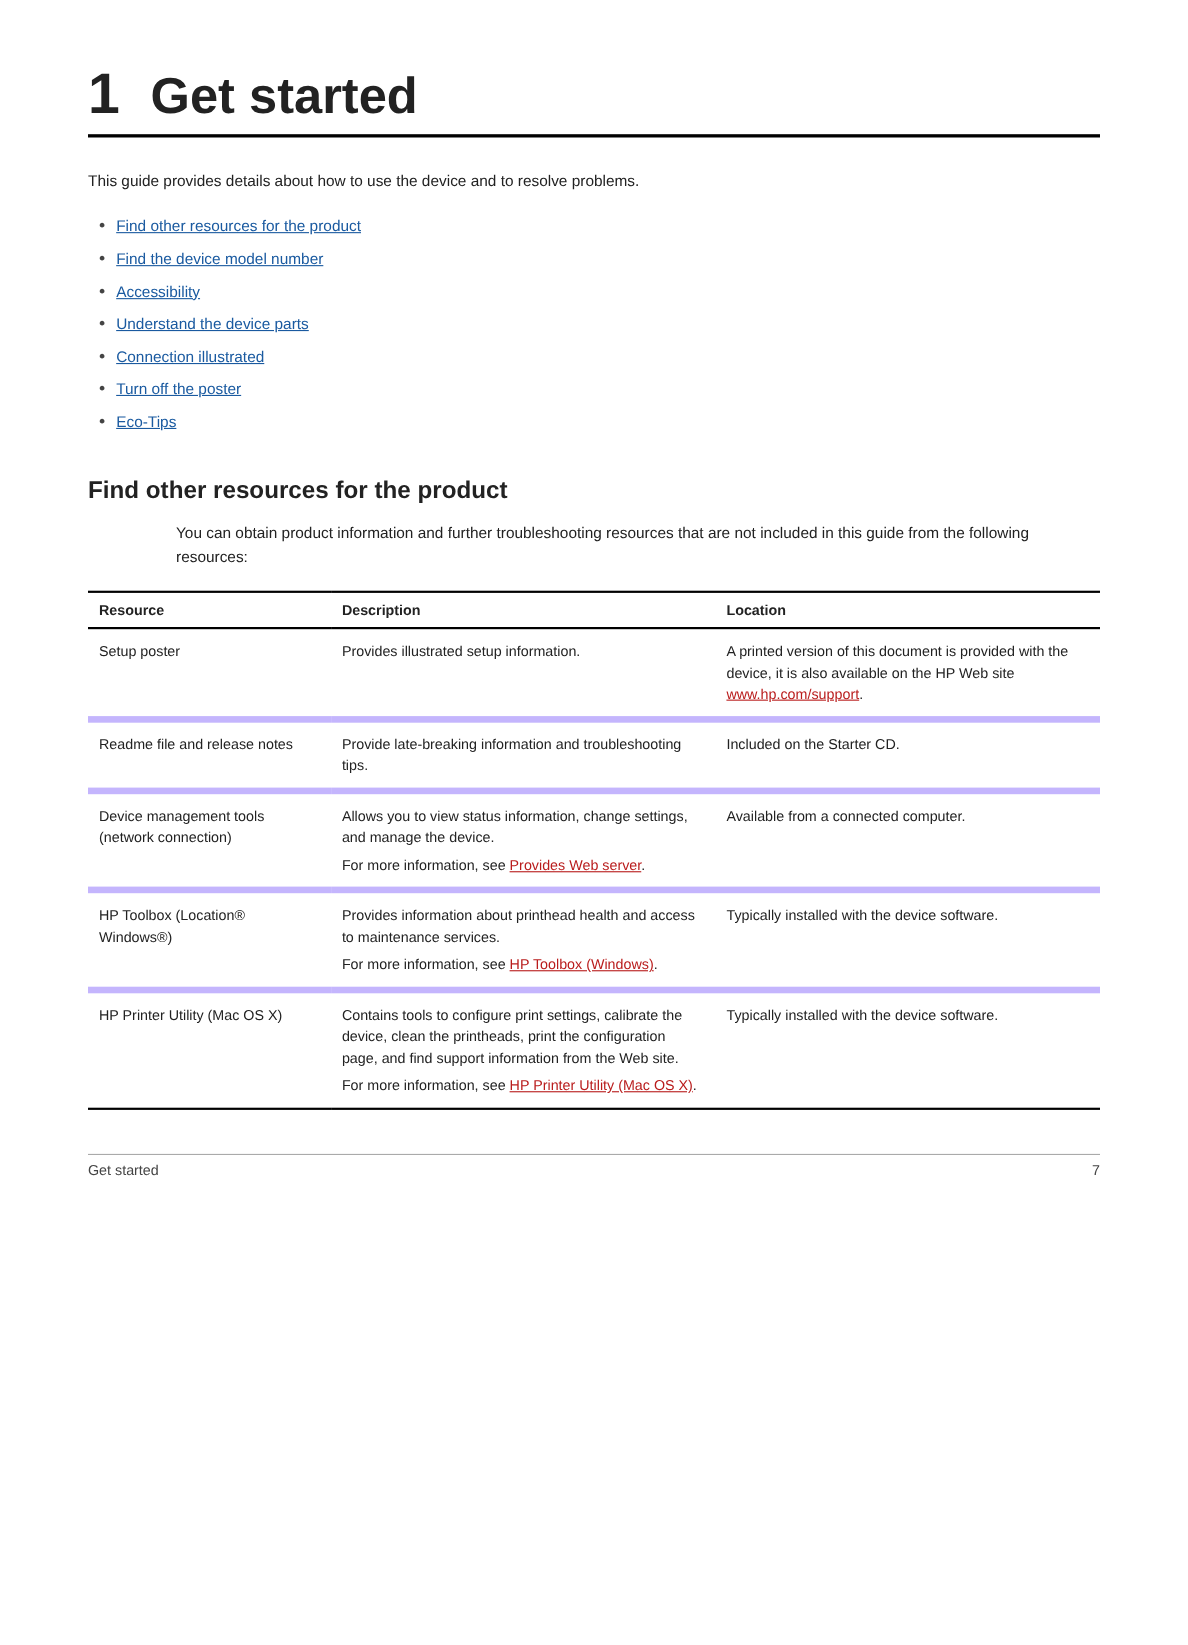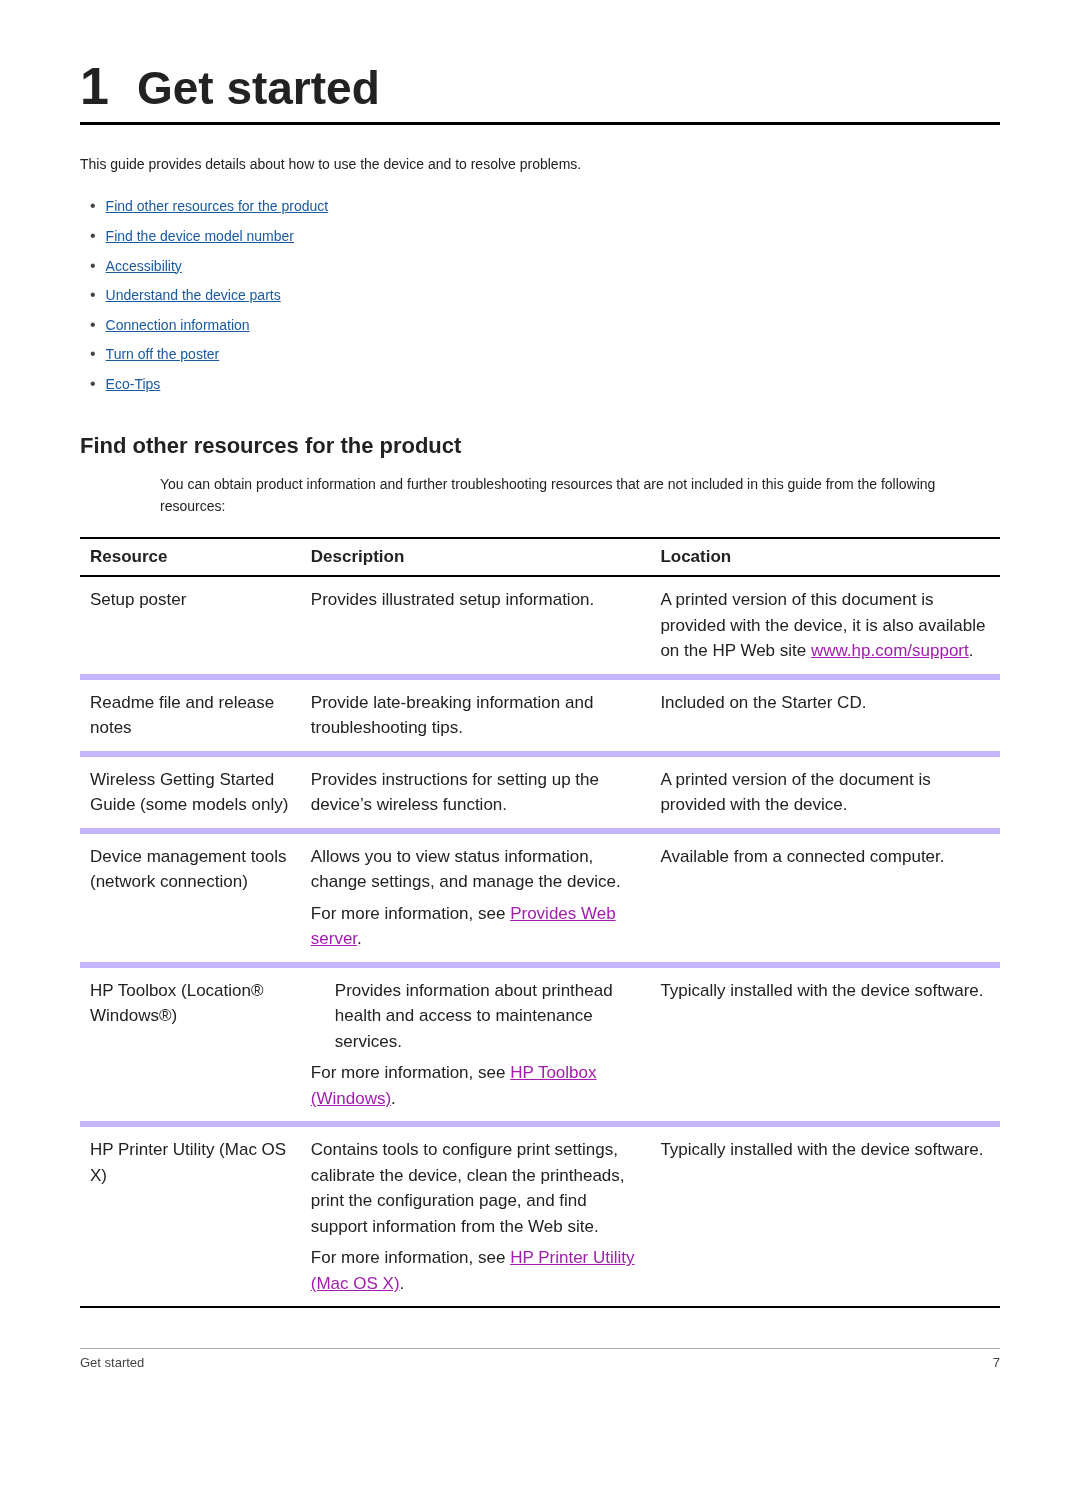--- a/index.html
+++ b/index.html
@@ -79,21 +79,21 @@
     .section-intro {
       margin-left: 80px;
       margin-bottom: 20px;
       line-height: 1.6;
     }
 
     .resource-table {
       width: 100%;
       border-collapse: collapse;
       margin-bottom: 10px;
-      font-size: 17px;
+      font-size: 13px;
     }
 
     .resource-table thead tr {
       border-top: 2px solid #000;
       border-bottom: 2px solid #000;
     }
 
     .resource-table th {
       font-weight: bold;
       padding: 8px 10px;
@@ -121,21 +121,21 @@
 
     .col-description {
       width: 38%;
     }
 
     .col-location {
       width: 38%;
     }
 
     .table-link {
-      color: #a21caf;
+      color: #b91c1c;
       cursor: pointer;
     }
 
     .footer-bar {
       display: flex;
       justify-content: space-between;
       align-items: center;
       margin-top: 40px;
       padding-top: 6px;
       border-top: 1px solid #aaa;
@@ -173,21 +173,21 @@
     <li>
       <span class="bullet">•</span>
       <a href="#accessibility">Accessibility</a>
     </li>
     <li>
       <span class="bullet">•</span>
       <a href="#device-parts">Understand the device parts</a>
     </li>
     <li>
       <span class="bullet">•</span>
-      <a href="#connection-info">Connection information</a>
+      <a href="#connection-info">Connection illustrated</a>
     </li>
     <li>
       <span class="bullet">•</span>
       <a href="#turn-off">Turn off the poster</a>
     </li>
     <li>
       <span class="bullet">•</span>
       <a href="#eco-tips">Eco-Tips</a>
     </li>
   </ul>
@@ -209,36 +209,31 @@
         <td class="col-resource">Setup poster</td>
         <td class="col-description">Provides illustrated setup information.</td>
         <td class="col-location">A printed version of this document is provided with the device, it is also available on the HP Web site <a href="#" class="table-link">www.hp.com/support</a>.</td>
       </tr>
       <tr>
         <td class="col-resource">Readme file and release notes</td>
         <td class="col-description">Provide late-breaking information and troubleshooting tips.</td>
         <td class="col-location">Included on the Starter CD.</td>
       </tr>
       <tr>
-        <td class="col-resource">Wireless Getting Started Guide (some models only)</td>
-        <td class="col-description">Provides instructions for setting up the device’s wireless function.</td>
-        <td class="col-location">A printed version of the document is provided with the device.</td>
-      </tr>
-      <tr>
         <td class="col-resource">Device management tools (network connection)</td>
         <td class="col-description">
           <p style="margin-bottom: 6px;">Allows you to view status information, change settings, and manage the device.</p>
           <p>For more information, see <a href="#" class="table-link">Provides Web server</a>.</p>
         </td>
         <td class="col-location">Available from a connected computer.</td>
       </tr>
       <tr>
         <td class="col-resource">HP Toolbox (Location® Windows®)</td>
         <td class="col-description">
-          <p style="margin-bottom: 6px; margin-left: 24px;">Provides information about printhead health and access to maintenance services.</p>
+          <p style="margin-bottom: 6px;">Provides information about printhead health and access to maintenance services.</p>
           <p>For more information, see <a href="#" class="table-link">HP Toolbox (Windows)</a>.</p>
         </td>
         <td class="col-location">Typically installed with the device software.</td>
       </tr>
       <tr>
         <td class="col-resource">HP Printer Utility (Mac OS X)</td>
         <td class="col-description">
           <p style="margin-bottom: 6px;">Contains tools to configure print settings, calibrate the device, clean the printheads, print the configuration page, and find support information from the Web site.</p>
           <p>For more information, see <a href="#" class="table-link">HP Printer Utility (Mac OS X)</a>.</p>
         </td>

